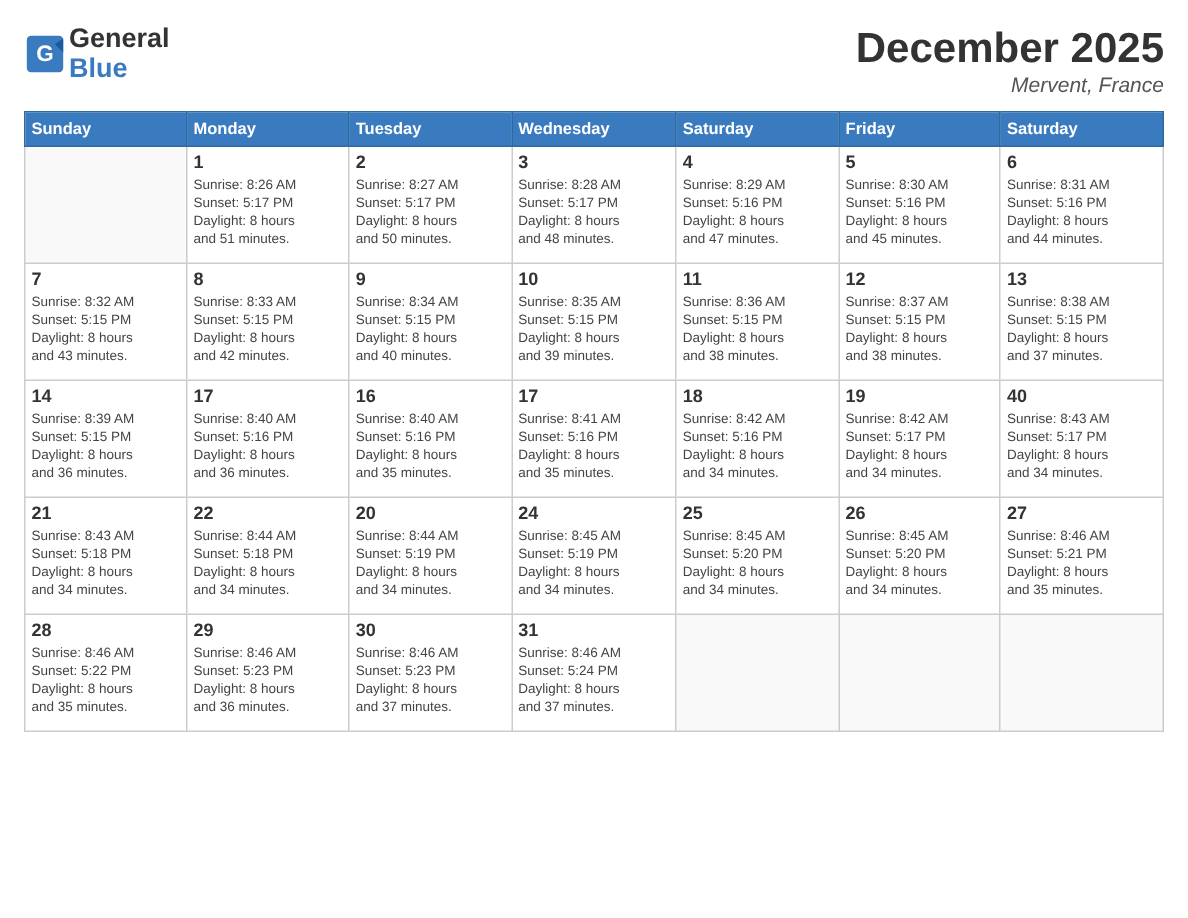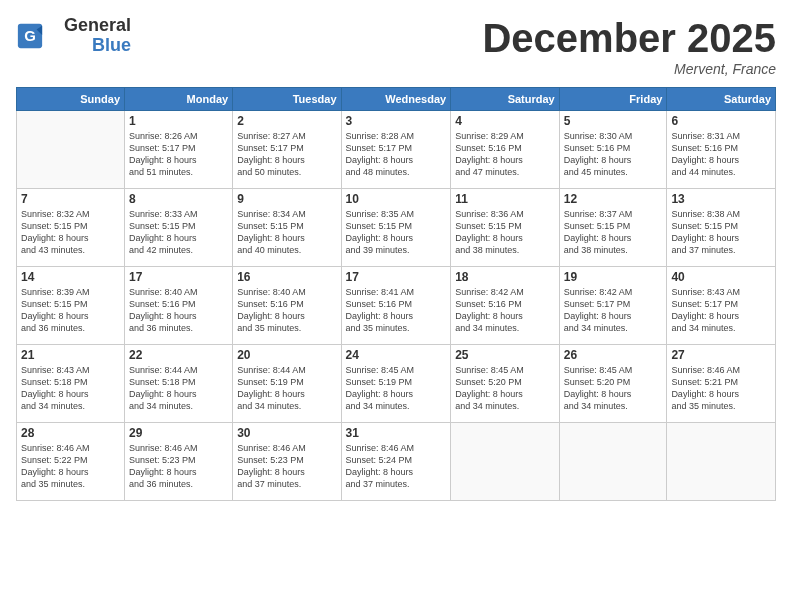--- a/index.html
+++ b/index.html
@@ -34,50 +34,49 @@
     .logo-general {
       font-size: 18px;
       font-weight: bold;
       color: #333;
       text-align: right;
     }
     .logo-blue {
       font-size: 18px;
       font-weight: bold;
       color: #3a7abf;
-      margin-left: 46px;
     }
     .logo-icon {
       width: 28px;
       height: 28px;
       margin-right: 2px;
     }
     .title-block {
       text-align: right;
     }
     .month-title {
-      font-size: 40px;
+      font-size: 28px;
       font-weight: bold;
       color: #333;
     }
     .location {
       font-size: 14px;
       color: #555;
       font-style: italic;
     }
     .calendar {
       width: 100%;
       border-collapse: collapse;
       font-size: 10px;
     }
     .calendar th {
       background: #3a7abf;
       color: #fff;
       padding: 5px 4px;
-      text-align: right;
+      text-align: left;
       font-size: 11px;
       font-weight: bold;
       border: 1px solid #2d6aa0;
     }
     .calendar td {
       border: 1px solid #ccc;
       vertical-align: top;
       padding: 3px 4px;
       width: 113px;
       min-height: 70px;

